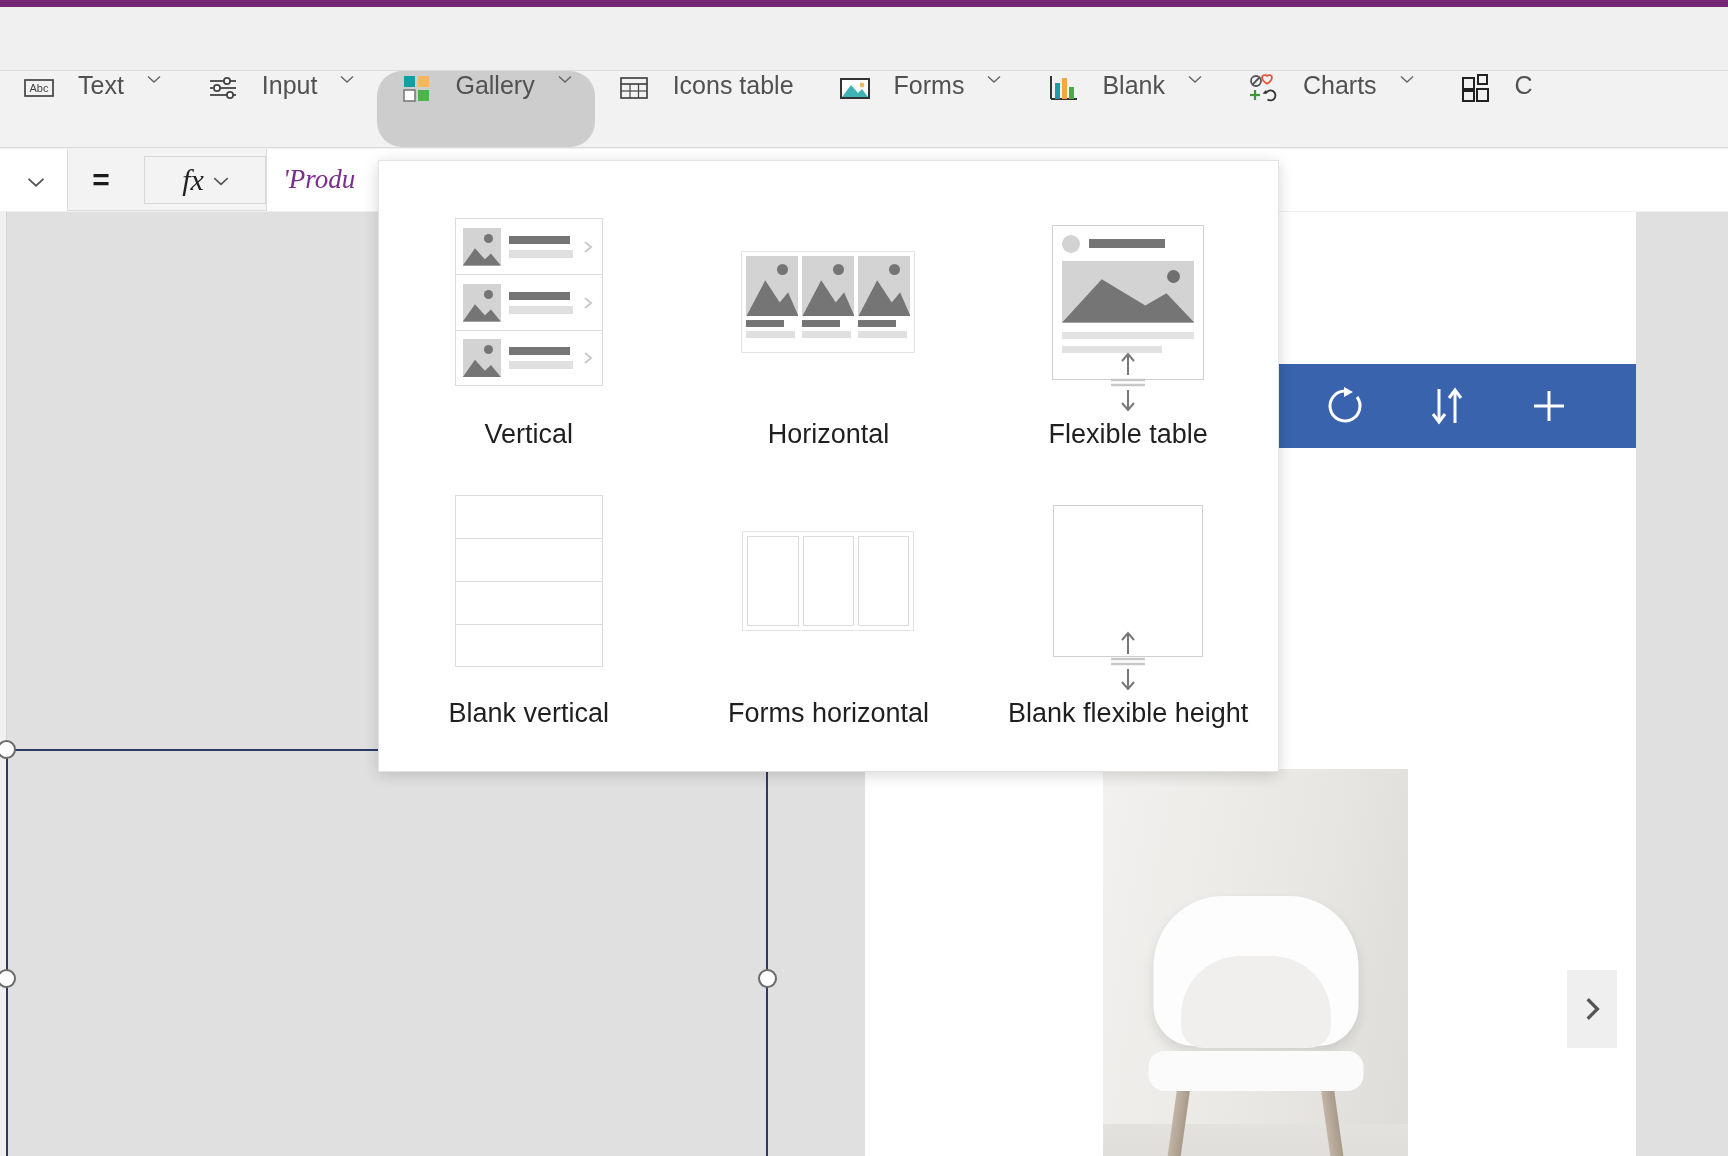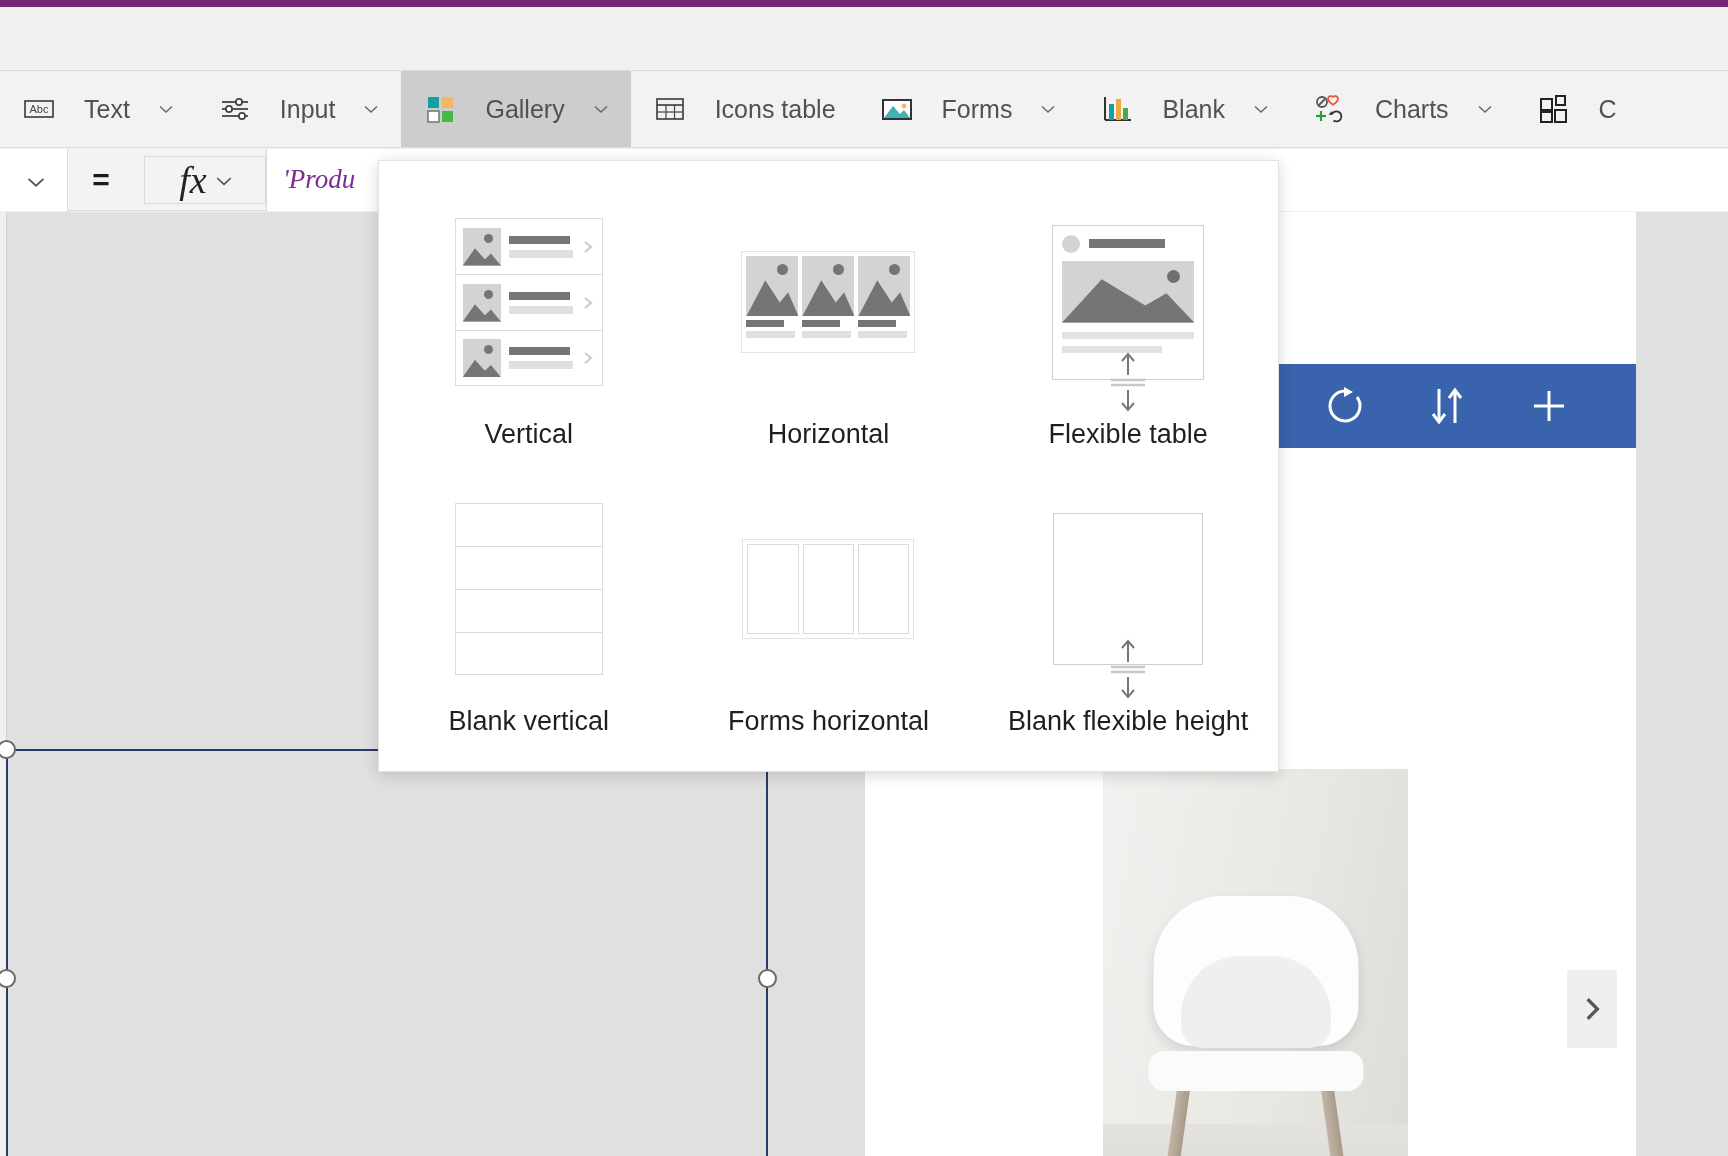--- a/index.html
+++ b/index.html
@@ -24,27 +24,27 @@
   
   .ribbon {
     position: absolute; left: 0; top: 70px; width: 1728px; height: 78px;
     background: #f2f2f2;
     border-top: 1px solid #dcdcdc;
     border-bottom: 1px solid #dcdcdc;
     display: flex; align-items: stretch;
     overflow: hidden;
   }
   .ribbon-item {
-    display: flex; align-items: center; gap: 28px;
+    display: flex; gap: 22px;
     padding: 0 22px;
     height: 100%;
     cursor: default;
     flex: 0 0 auto;
   }
-  .ribbon-item.active { background: #cdcdcd; }
+  .ribbon-item.active { background: #cdcdcd; border-radius: 25px; }
   .ribbon-label {
     font-size: 25px; color: #515151; white-space: nowrap;
     font-weight: 400;
   }
   .chev {
     width: 16px; height: 16px; flex: 0 0 auto;
   }
   .ribbon-icon { width: 34px; height: 34px; flex: 0 0 auto; display:block; }
 
   
@@ -62,21 +62,21 @@
   .eq-sign {
     width: 66px; height: 62px;
     display: flex; align-items: center; justify-content: center;
     font-size: 30px; color: #1b1b1b; font-weight: 600;
   }
   .fx-box {
     width: 122px; height: 48px; margin-left: 10px;
     border: 1px solid #d8d8d8; background: #f3f3f3;
     display: flex; align-items: center; justify-content: center; gap: 8px;
   }
-  .fx-glyph { font-family: "Liberation Serif", serif; font-style: italic; font-size: 38px; color: #222; }
+  .fx-glyph { font-family: "Liberation Serif", serif; font-style: italic; font-size: 30px; color: #222; }
   .formula-input {
     flex: 1; height: 62px; background: #fff;
     border-left: 1px solid #dcdcdc;
     display: flex; align-items: center;
     padding-left: 16px;
     font-family: "Liberation Serif", serif;
     font-style: italic;
     font-size: 27px;
     color: #7b2d8e;
     overflow: hidden; white-space: nowrap;
@@ -160,21 +160,21 @@
     position: absolute; left: 378px; top: 160px;
     width: 901px; height: 612px;
     background: #ffffff;
     border: 1px solid #e3e3e3;
     box-shadow: 0 3px 14px rgba(0,0,0,.16);
     padding: 34px 0 0 0;
   }
   .fly-grid {
     display: grid;
     grid-template-columns: repeat(3, 1fr);
-    row-gap: 22px;
+    row-gap: 14px;
   }
   .fly-cell {
     display: flex; flex-direction: column; align-items: center;
     padding: 18px 0 8px;
     cursor: default;
   }
   .thumb-wrap {
     height: 178px; display: flex; align-items: center; justify-content: center;
     position: relative;
   }

